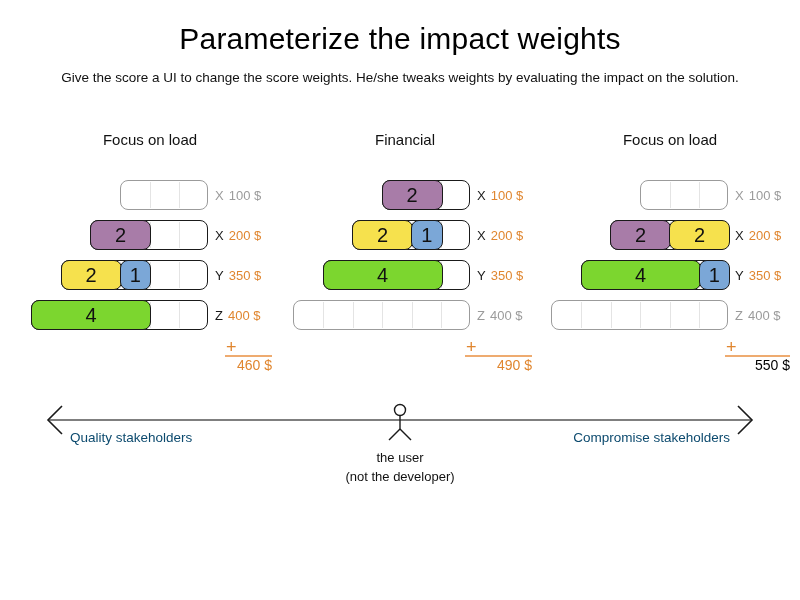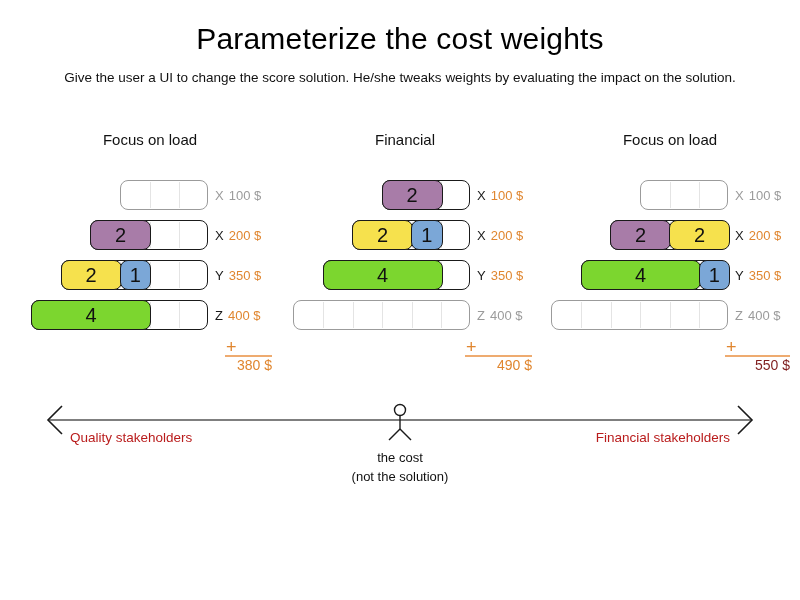--- a/index.html
+++ b/index.html
@@ -31,28 +31,28 @@
     display:flex;align-items:center;justify-content:center;
     font-size:20px;line-height:1;color:#111;
   }
   .row-label{
     height:30px;display:flex;align-items:center;gap:5px;font-size:13px;white-space:nowrap;
   }
   .sum-plus{font-size:18px;line-height:1;}
   .sum-line{height:2px;}
   .sum-total{font-size:14px;text-align:right;}
   #axis-svg{left:40px;top:398px;}
-  .axis-label{top:430px;font-size:13.5px;color:#b91c1c;}
+  .axis-label{top:430px;font-size:13.5px;color:#0c4a6e;}
   .user-label{left:0;width:800px;text-align:center;font-size:13px;color:#111;}
 </style>
 </head>
 <body>
 
-<div class="abs" id="title">Parameterize the cost weights</div>
-<div class="abs" id="subtitle">Give the user a UI to change the score solution. He/she tweaks weights by evaluating the impact on the solution.</div>
+<div class="abs" id="title">Parameterize the impact weights</div>
+<div class="abs" id="subtitle">Give the score a UI to change the score weights. He/she tweaks weights by evaluating the impact on the solution.</div>
 
 <div id="diagram">
     <div class="abs col-header" style="left: 150px; text-align: right;">Focus on load</div>
     <div class="abs row-box empty" style="left: 119.5px; top: 180px; width: 88.5px;">
       <div class="cell-sep" style="left: 29px;"></div>
       <div class="cell-sep" style="left: 58.5px;"></div>
     </div>
     <div class="abs row-label" style="left: 215px; top: 180px;">
       <span style="color: rgb(155, 155, 155);">X</span>
       <span style="color: rgb(155, 155, 155);">100 $</span>
@@ -86,21 +86,21 @@
       <div class="cell-sep" style="left: 117.5px;"></div>
       <div class="cell-sep" style="left: 147px;"></div>
       <div class="block" style="left: -1px; top: -1.5px; width: 120px; height: 30px; background: rgb(124, 214, 47);">4</div>
     </div>
     <div class="abs row-label" style="left: 215px; top: 300px;">
       <span style="color: rgb(26, 26, 26);">Z</span>
       <span style="color: rgb(224, 134, 47);">400 $</span>
     </div>
     <div class="abs sum-plus" style="left: 226px; top: 338px; color: rgb(224, 134, 47);">+</div>
     <div class="abs sum-line" style="left: 225px; top: 355px; width: 47px; background: rgb(238, 171, 112);"></div>
-    <div class="abs sum-total" style="left: 225px; top: 357px; width: 47px; color: rgb(224, 134, 47);">380 $</div>
+    <div class="abs sum-total" style="left: 225px; top: 357px; width: 47px; color: rgb(224, 134, 47);">460 $</div>
     <div class="abs col-header" style="left: 405px;">Financial</div>
     <div class="abs row-box filled" style="left: 381.5px; top: 180px; width: 88.5px;">
       <div class="cell-sep" style="left: 29px;"></div>
       <div class="cell-sep" style="left: 58.5px;"></div>
       <div class="block" style="left: -1px; top: -1.5px; width: 61px; height: 30px; background: rgb(168, 124, 168);">2</div>
     </div>
     <div class="abs row-label" style="left: 477px; top: 180px;">
       <span style="color: rgb(26, 26, 26);">X</span>
       <span style="color: rgb(224, 134, 47);">100 $</span>
     </div>
@@ -178,30 +178,30 @@
       <div class="cell-sep" style="left: 88px;"></div>
       <div class="cell-sep" style="left: 117.5px;"></div>
       <div class="cell-sep" style="left: 147px;"></div>
     </div>
     <div class="abs row-label" style="left: 735px; top: 300px;">
       <span style="color: rgb(155, 155, 155);">Z</span>
       <span style="color: rgb(155, 155, 155);">400 $</span>
     </div>
     <div class="abs sum-plus" style="left: 726px; top: 338px; color: rgb(224, 134, 47);">+</div>
     <div class="abs sum-line" style="left: 725px; top: 355px; width: 65px; background: rgb(238, 171, 112);"></div>
-    <div class="abs sum-total" style="left: 725px; top: 357px; width: 65px; color: #7f1d1d;">550 $</div>
+    <div class="abs sum-total" style="left: 725px; top: 357px; width: 65px; color: #000000;">550 $</div>
   </div>
 
 <svg class="abs" id="axis-svg" width="720" height="48">
   <line x1="8" y1="22" x2="712" y2="22" stroke="#7f7f7f" stroke-width="2"></line>
   <polyline points="22,8 8,22 22,36" fill="none" stroke="#1a1a1a" stroke-width="1.6"></polyline>
   <polyline points="698,8 712,22 698,36" fill="none" stroke="#1a1a1a" stroke-width="1.6"></polyline>
   <g>
     <circle cx="360" cy="12" r="5.5" fill="#ffffff" stroke="#1a1a1a" stroke-width="1.4"></circle>
     <line x1="360" y1="17.5" x2="360" y2="31" stroke="#1a1a1a" stroke-width="1.4"></line>
     <line x1="360" y1="31" x2="349" y2="42" stroke="#1a1a1a" stroke-width="1.4"></line>
     <line x1="360" y1="31" x2="371" y2="42" stroke="#1a1a1a" stroke-width="1.4"></line>
   </g>
 </svg>
 <div class="abs axis-label" style="left:70px;">Quality stakeholders</div>
-<div class="abs axis-label" style="left:530px;width:200px;text-align:right;">Financial stakeholders</div>
-<div class="abs user-label" style="top:450px;">the cost</div>
-<div class="abs user-label" style="top:469px;">(not the solution)</div>
+<div class="abs axis-label" style="left:530px;width:200px;text-align:right;">Compromise stakeholders</div>
+<div class="abs user-label" style="top:450px;">the user</div>
+<div class="abs user-label" style="top:469px;">(not the developer)</div>
 
 </body></html>

